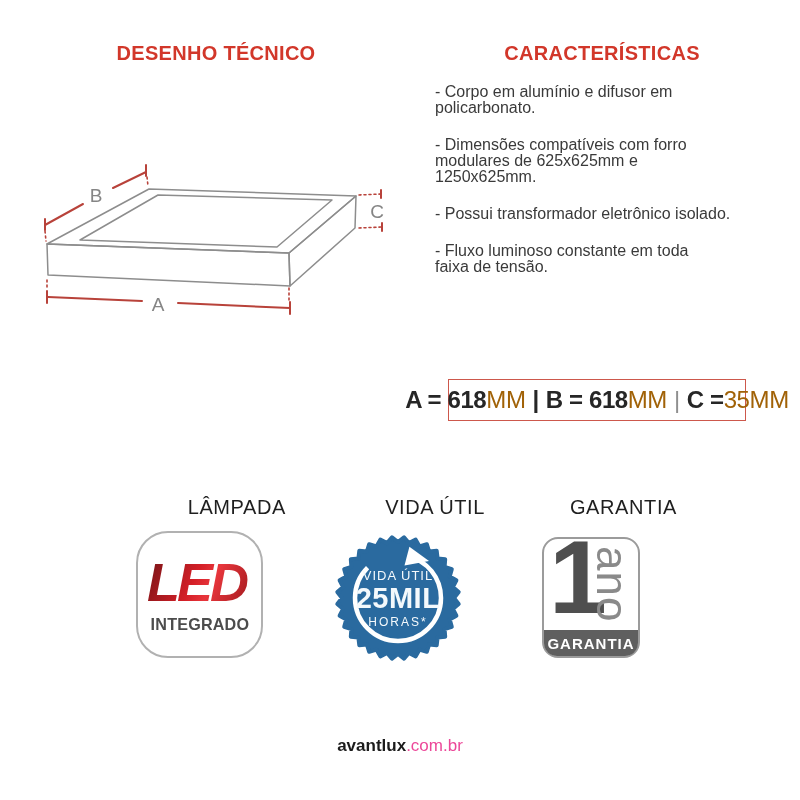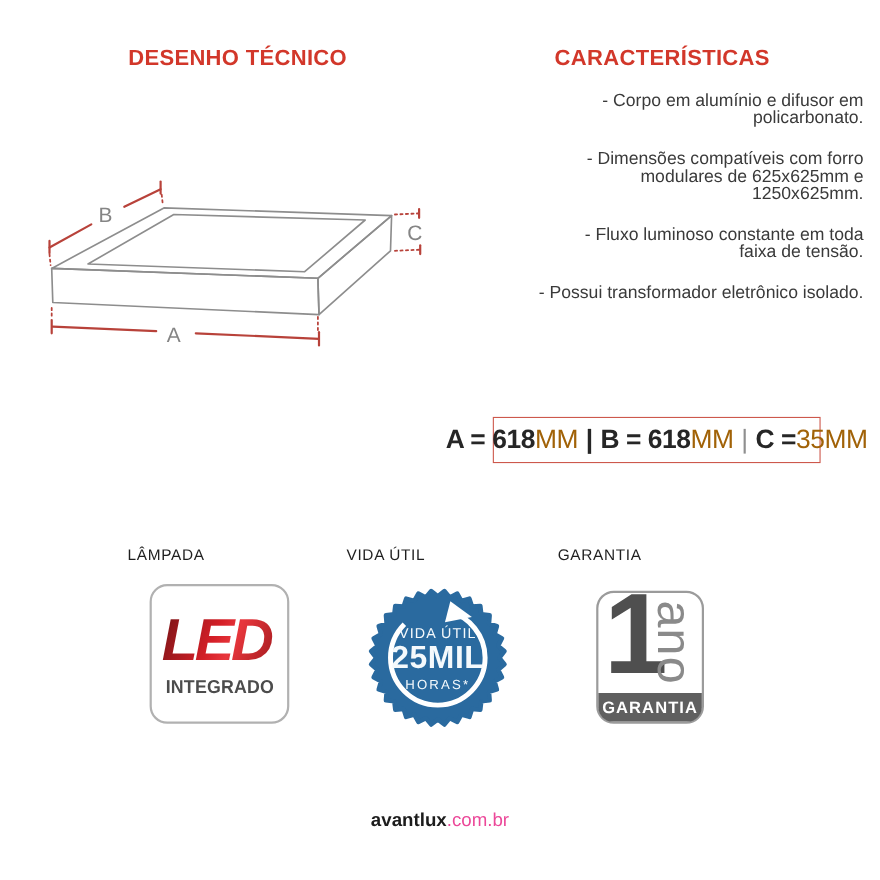--- a/index.html
+++ b/index.html
@@ -13,52 +13,52 @@
     font-size:20px;font-weight:bold;color:#d2372a;letter-spacing:.3px;
   }
   .heading-left{left:56px;}
   .heading-right{left:442px;}
 
   
   .drawing-svg{position:absolute;left:30px;top:150px;}
 
   
   .chars{position:absolute;left:435px;top:84px;width:350px;}
-  .chars .para{margin:0 0 21px 0;text-align:right;}
+  .chars .para{margin:0 0 21px 0;}
   .chars .line{font-size:16px;line-height:16px;white-space:nowrap;color:#3a3a3a;}
 
   
   .dim-title{
     position:absolute;left:448px;top:354px;width:300px;text-align:center;
     font-size:17px;color:#3d3d3d;letter-spacing:1.5px;
   }
   .dim-box{
     position:absolute;left:448px;top:379px;width:298px;height:42px;
     border:1px solid #cd584c;box-sizing:border-box;
     display:flex;align-items:center;justify-content:center;
     font-size:24px;letter-spacing:-.4px;white-space:nowrap;
   }
   .dim-strong{font-weight:bold;color:#262626;}
   .dim-unit{color:#a16207;}
   .dim-sep1{font-weight:bold;color:#262626;margin:0 7px;}
   .dim-sep2{color:#8f8f8f;margin:0 7px;}
 
   
   .badge-label{
-    position:absolute;top:496px;width:170px;text-align:left;
-    font-size:14px;color:#1f1f1f;letter-spacing:.6px;
+    position:absolute;top:496px;width:170px;text-align:right;
+    font-size:20px;color:#1f1f1f;letter-spacing:.6px;
   }
   .label-lamp{left:116px;}
   .label-life{left:315px;}
   .label-warranty{left:507px;}
 
   
   .led-badge{
     position:absolute;left:136px;top:531px;width:123px;height:123px;
-    border:2px solid #b1b1b1;border-radius:16px;background:#ffffff;
+    border:2px solid #b1b1b1;border-radius:32px;background:#ffffff;
     display:flex;flex-direction:column;align-items:center;justify-content:center;
   }
   .led-word{
     font-size:54px;font-weight:bold;font-style:italic;line-height:1;
     letter-spacing:-3px;padding-right:6px;
     background:linear-gradient(115deg,#7e1518 5%,#d41f27 45%,#e8363c 60%,#9c181c 100%);
     -webkit-background-clip:text;background-clip:text;
     -webkit-text-fill-color:transparent;color:#c4232a;
   }
   .led-sub{
@@ -154,25 +154,25 @@
     <div class="para">
       <div class="line">- Corpo em alumínio e difusor em</div>
       <div class="line">policarbonato.</div>
     </div>
     <div class="para">
       <div class="line">- Dimensões compatíveis com forro</div>
       <div class="line">modulares de 625x625mm e</div>
       <div class="line">1250x625mm.</div>
     </div>
     <div class="para">
+      <div class="line">- Possui transformador eletrônico isolado.</div>
+    </div>
+    <div class="para">
       <div class="line">- Fluxo luminoso constante em toda</div>
       <div class="line">faixa de tensão.</div>
-    </div>
-    <div class="para">
-      <div class="line">- Possui transformador eletrônico isolado.</div>
     </div>
   </div>
 
   <div class="dim-box">
     <span class="dim-strong">A = 618</span>
       <span class="dim-unit">MM</span>
     <span class="dim-sep1">|</span>
     <span class="dim-strong">B = 618</span>
       <span class="dim-unit">MM</span>
     <span class="dim-sep2">|</span>

